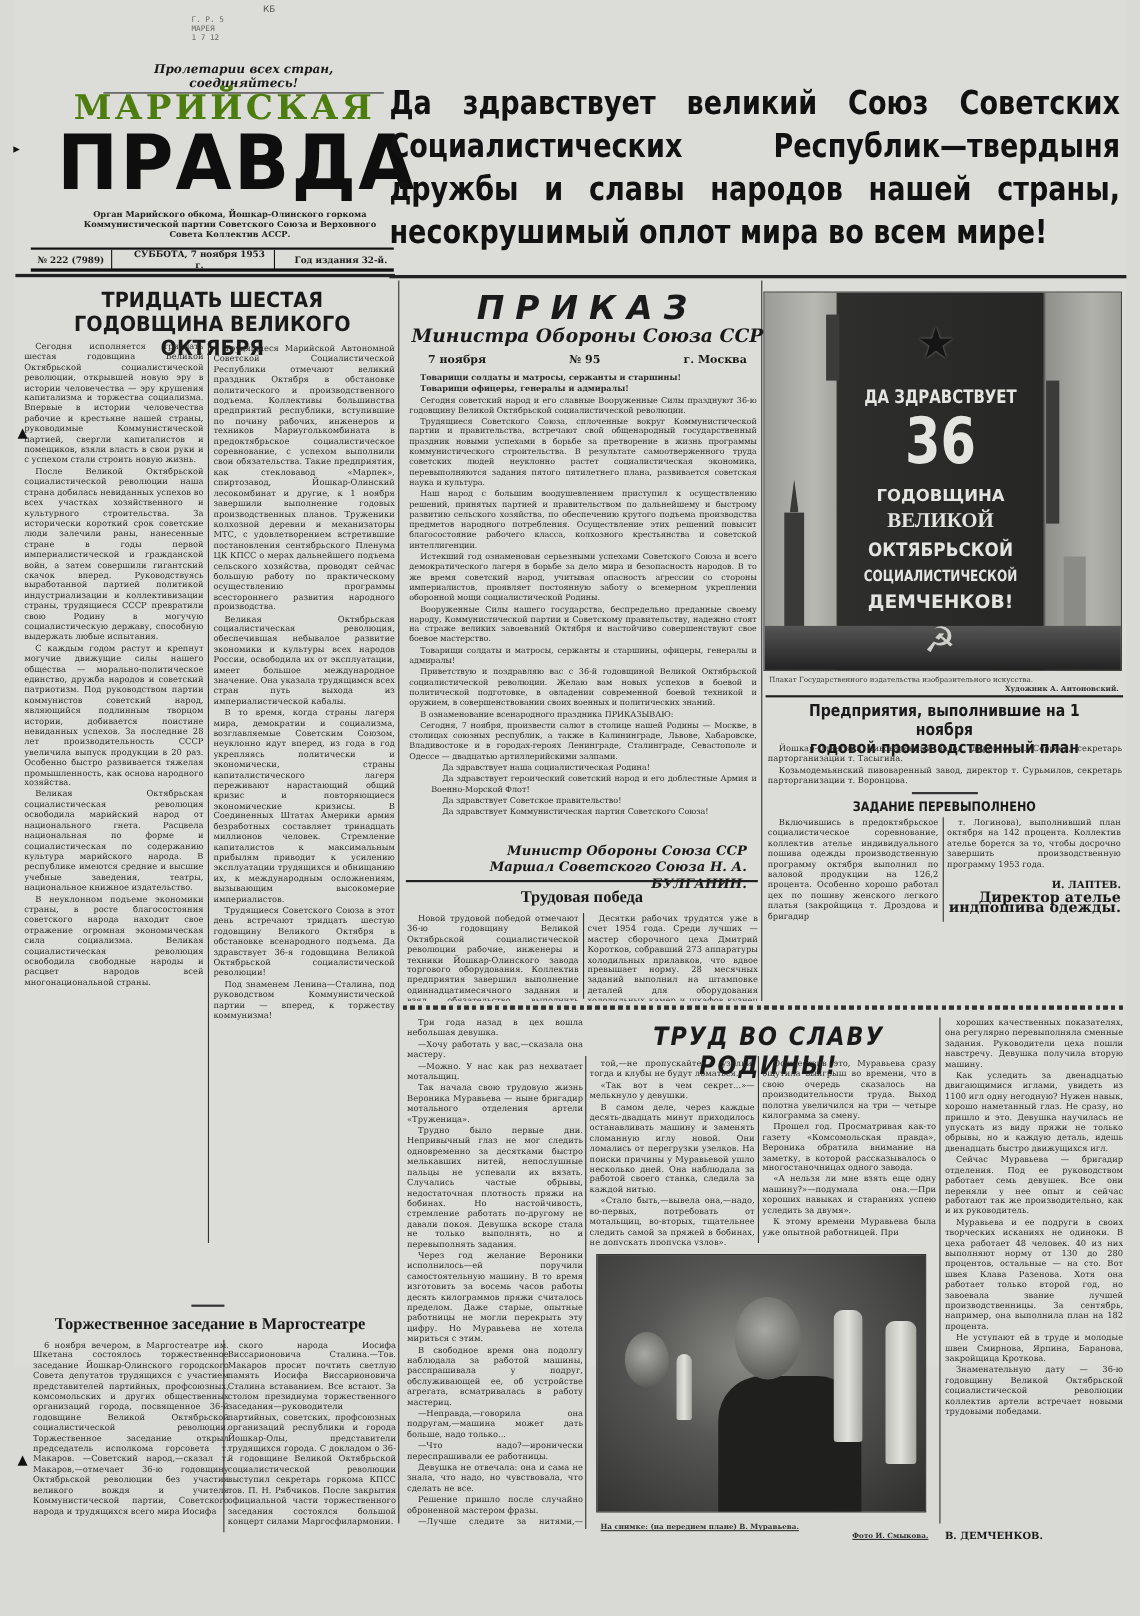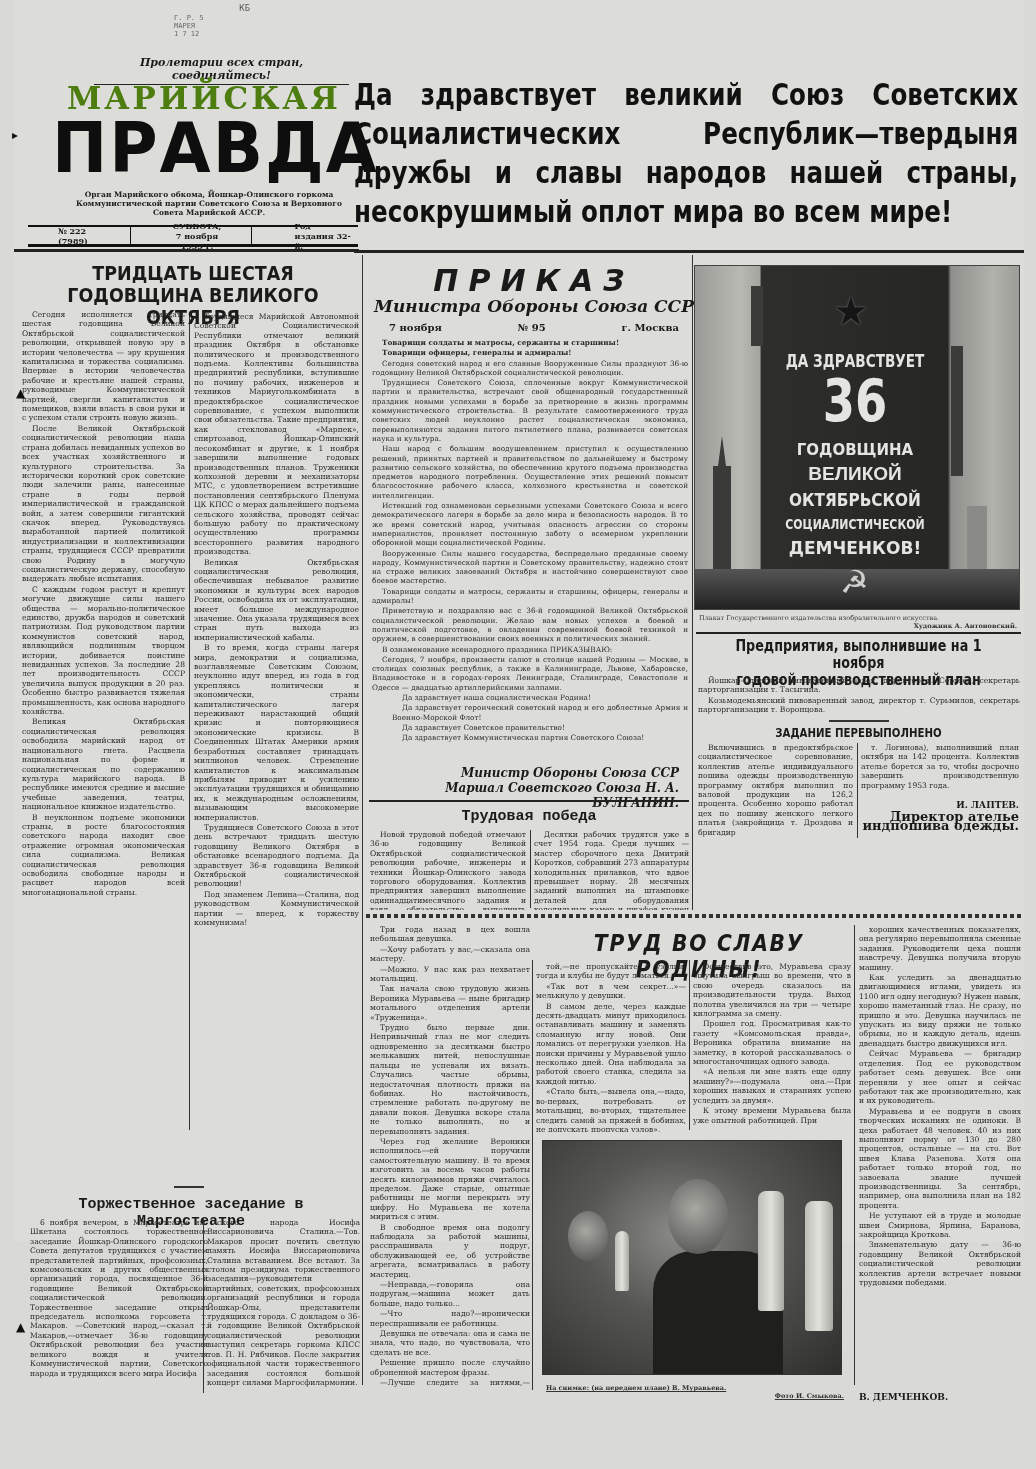--- a/index.html
+++ b/index.html
@@ -37,21 +37,21 @@
   }
   .organ {
     left: 60px; top: 190px; width: 270px; text-align: center;
     font-size: 7.5px; line-height: 9px; font-weight: bold; color: #222;
   }
   .issue-bar {
     left: 14px; top: 225px; width: 330px; height: 22px;
     border-top: 2px solid #111; border-bottom: 3px solid #111;
     display: flex; align-items: center; font-size: 8px; font-weight: bold;
   }
-  .issue-bar span { padding: 0 6px; margin-left: 24px; }
+  .issue-bar span { padding: 0 6px; }
   .issue-bar .sep { border-left: 1px solid #111; height: 18px; }
   .headline-big {
     left: 340px; top: 75px; width: 665px;
     font-family: "DejaVu Sans", sans-serif; font-weight: bold; font-size: 30px;
     line-height: 39px; text-align: justify; transform: scaleX(0.82); transform-origin: left top;
     width: 810px; color: #111;
   }
   .top-rule { left: 340px; top: 250px; width: 670px; height: 3px; background: #222; }
   .vrule { width: 1px; background: #333; }
   .hrule { height: 1px; background: #333; }
@@ -78,33 +78,33 @@
     font-family: "DejaVu Serif", serif; font-style: italic; font-weight: bold; font-size: 17px;
   }
   .prikaz-meta {
     left: 375px; top: 322px; width: 290px; display: flex; justify-content: space-between;
     font-weight: bold; font-size: 10px;
   }
   .sign {
     font-style: italic; font-weight: bold; font-size: 12px; text-align: right; line-height: 15px;
   }
   .h-serif {
-    font-family: Liberation Mono, monospace; font-weight: bold; text-align: center;
+    font-family: Liberation Serif, serif; font-weight: bold; text-align: center;
   }
   .poster {
     left: 680px; top: 265px; width: 326px; height: 345px;
     background: linear-gradient(90deg, #9a9a96 0%, #b9b9b4 14%, #a5a5a0 20%, #2e2e2c 20.5%, #262624 78%, #8f8f8b 79%, #b2b2ad 92%, #9d9d98 100%);
     border: 1px solid #444; overflow: hidden;
   }
   .poster-banner { position: absolute; left: 68px; top: 0; width: 184px; height: 345px; text-align: center; color: #e4e4e0; }
   .poster .star { position: absolute; left: 70px; top: 22px; font-size: 40px; color: #151515; text-shadow: 0 0 2px #888; }
   .poster .l1 { position: absolute; top: 85px; width: 100%; font-family: "DejaVu Sans", sans-serif; font-weight: bold; font-size: 17px; transform: scaleX(0.8); }
   .poster .num { position: absolute; top: 102px; width: 100%; font-family: "DejaVu Sans", sans-serif; font-weight: bold; font-size: 58px; line-height: 66px; transform: scaleX(0.8); }
   .poster .l2 { position: absolute; top: 175px; width: 100%; font-family: "DejaVu Sans", sans-serif; font-weight: bold; font-size: 15px; }
-  .poster .l3 { position: absolute; top: 197px; width: 100%; font-family: Liberation Sans, sans-serif; font-weight: bold; font-size: 19px; }
+  .poster .l3 { position: absolute; top: 197px; width: 100%; font-family: Liberation Serif, serif; font-weight: bold; font-size: 19px; }
   .poster .l4 { position: absolute; top: 224px; width: 100%; font-family: "DejaVu Sans", sans-serif; font-weight: bold; font-size: 17px; transform: scaleX(0.9); }
   .poster .l5 { position: absolute; top: 250px; width: 100%; font-family: "DejaVu Sans", sans-serif; font-weight: bold; font-size: 14px; transform: scaleX(0.78); }
   .poster .l6 { position: absolute; top: 272px; width: 100%; font-family: "DejaVu Sans", sans-serif; font-weight: bold; font-size: 17px; }
   .tower { position: absolute; background: #3a3a38; }
   .poster .bottom { position: absolute; left: 0; bottom: 0; width: 100%; height: 40px; background: linear-gradient(180deg, #555 0%, #222 100%); }
   .poster .hammer { position: absolute; left: 145px; bottom: 8px; font-size: 32px; color: #cfcfcb; }
   .caption { font-size: 6.5px; line-height: 8px; color: #333; }
   .h-cond {
     font-family: "DejaVu Sans", sans-serif; font-weight: bold; text-align: center;
     transform: scaleX(0.85); transform-origin: center top;
@@ -132,21 +132,21 @@
   <div class="abs stamp-kb">КБ</div>
   <div class="abs stamp">
     <div>Г. Р. 5</div>
     <div>МАРЕЯ</div>
     <div>1  7 12</div>
   </div>
 
   <div class="abs slogan">Пролетарии всех стран, соединяйтесь!</div>
   <div class="abs mast-top">МАРИЙСКАЯ</div>
   <div class="abs mast-main">ПРАВДА</div>
-  <div class="abs organ">Орган Марийского обкома, Йошкар-Олинского горкома Коммунистической партии Советского Союза и Верховного Совета Марийской АССР.</div>
+  <div class="abs organ">Орган Марийского обкома, Йошкар-Олинского горкома Коммунистической партии Советского Союза и Верховного Совета Коллектив АССР.</div>
   <div class="abs issue-bar">
     <span>№ 222 (7989)</span>
     <span class="sep"></span>
     <span style="flex:1;text-align:center">СУББОТА, 7 ноября 1953 г.</span>
     <span class="sep"></span>
     <span>Год издания 32-й.</span>
   </div>
 
   <div class="abs headline-big">Да здравствует великий Союз Советских Социалистических Республик—твердыня дружбы и славы народов нашей страны, несокрушимый оплот мира во всем мире!</div>
   <div class="abs top-rule"></div>

